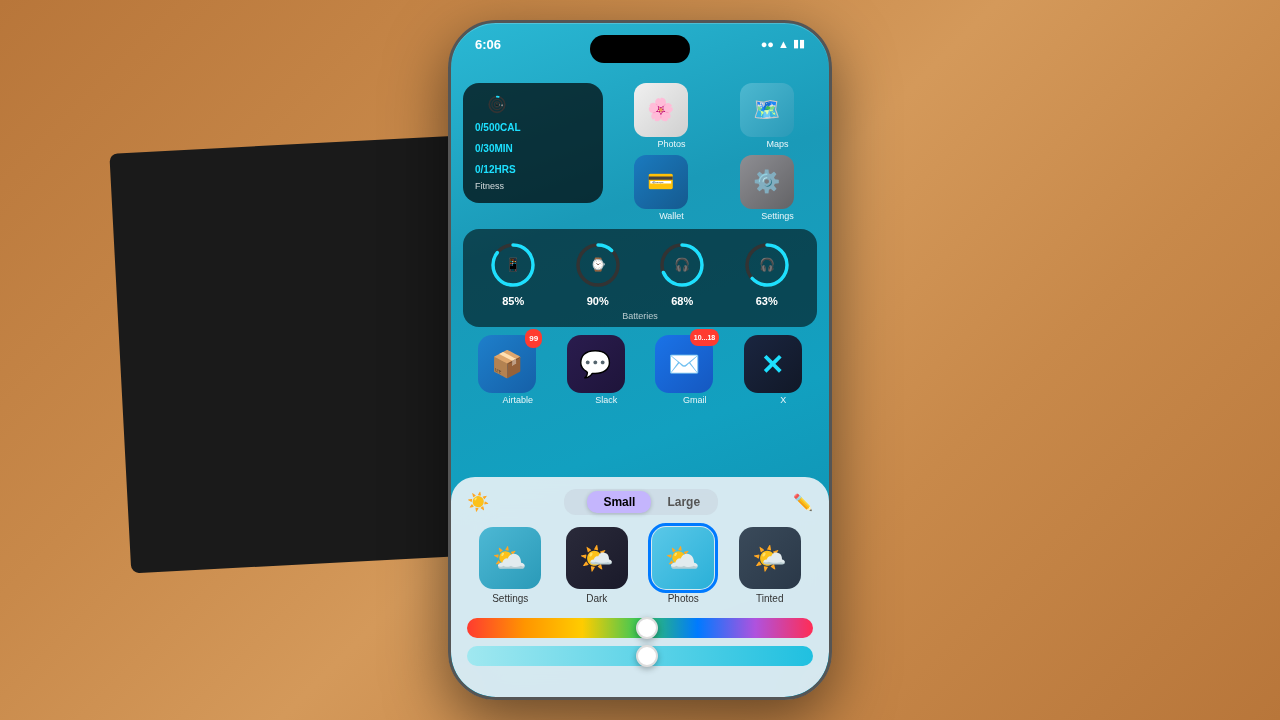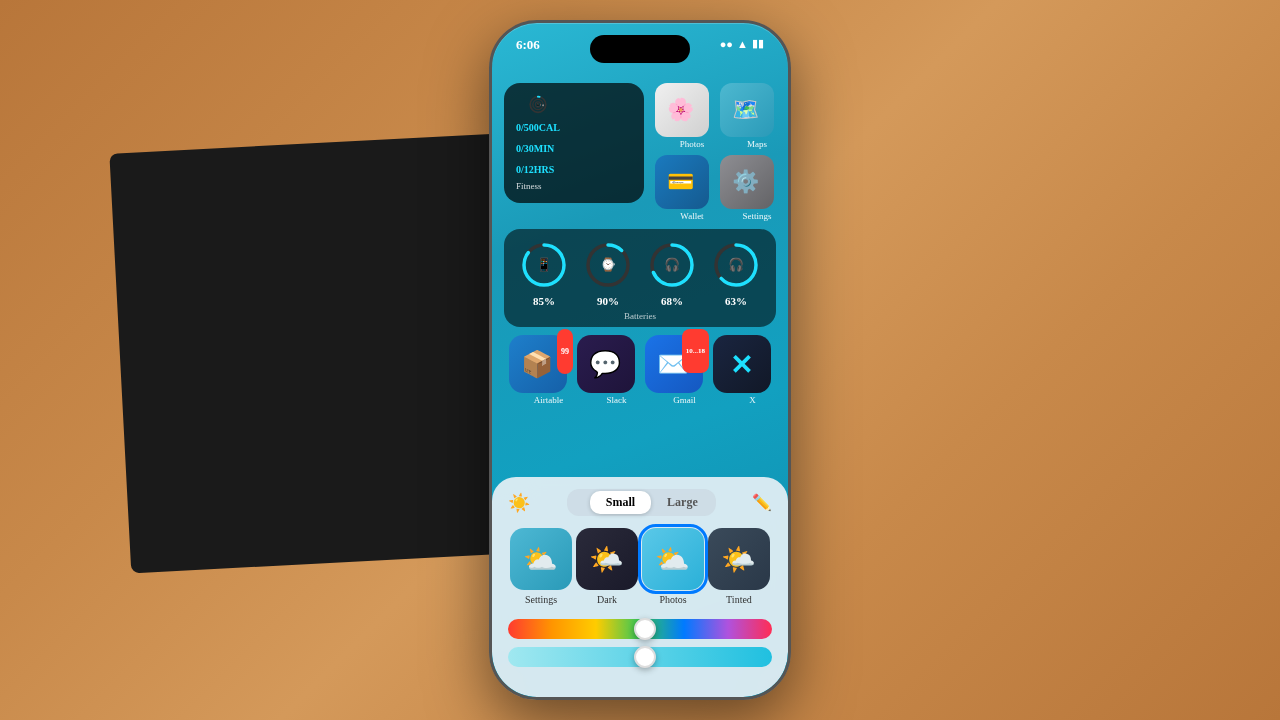--- a/index.html
+++ b/index.html
@@ -30,29 +30,28 @@
       background: #1a1a1a;
       border-radius: 8px;
       top: 140px;
       left: 120px;
       transform: rotate(-3deg);
     }
 
     
     .phone {
       position: relative;
-      width: 302px;
+      width: 384px;
       height: 680px;
       background: linear-gradient(160deg, #2ab8d4 0%, #1a9ab8 30%, #12a0c0 60%, #0e8aaa 100%);
       border-radius: 48px;
       border: 3px solid #555;
       box-shadow: 0 20px 60px rgba(0,0,0,0.5), inset 0 1px 0 rgba(255,255,255,0.2);
       overflow: hidden;
       z-index: 10;
-      font-family: Liberation Serif, serif;
     }
 
     
     .dynamic-island {
       position: absolute;
       top: 12px;
       left: 50%;
       transform: translateX(-50%);
       width: 100px;
       height: 28px;
@@ -238,21 +237,21 @@
     }
 
     .badge {
       position: absolute;
       top: -6px;
       right: -6px;
       background: #ff3b30;
       color: #fff;
       font-size: 8px;
       font-weight: 700;
-      padding: 18px 4px;
+      padding: 5px 4px;
       border-radius: 8px;
       min-width: 16px;
       text-align: center;
     }
 
     
     .bottom-sheet {
       position: absolute;
       bottom: 0;
       left: 0;
@@ -285,21 +284,21 @@
 
     .size-pill {
       padding: 4px 16px;
       border-radius: 10px;
       font-size: 12px;
       font-weight: 600;
       color: #555;
     }
 
     .size-pill.active {
-      background: #ffffff;
+      background: #c4b5fd;
       color: #000;
       box-shadow: 0 1px 4px rgba(0,0,0,0.2);
       margin-left: 21px;
     }
 
     .eyedropper-icon {
       font-size: 16px;
       color: #888;
     }
 

